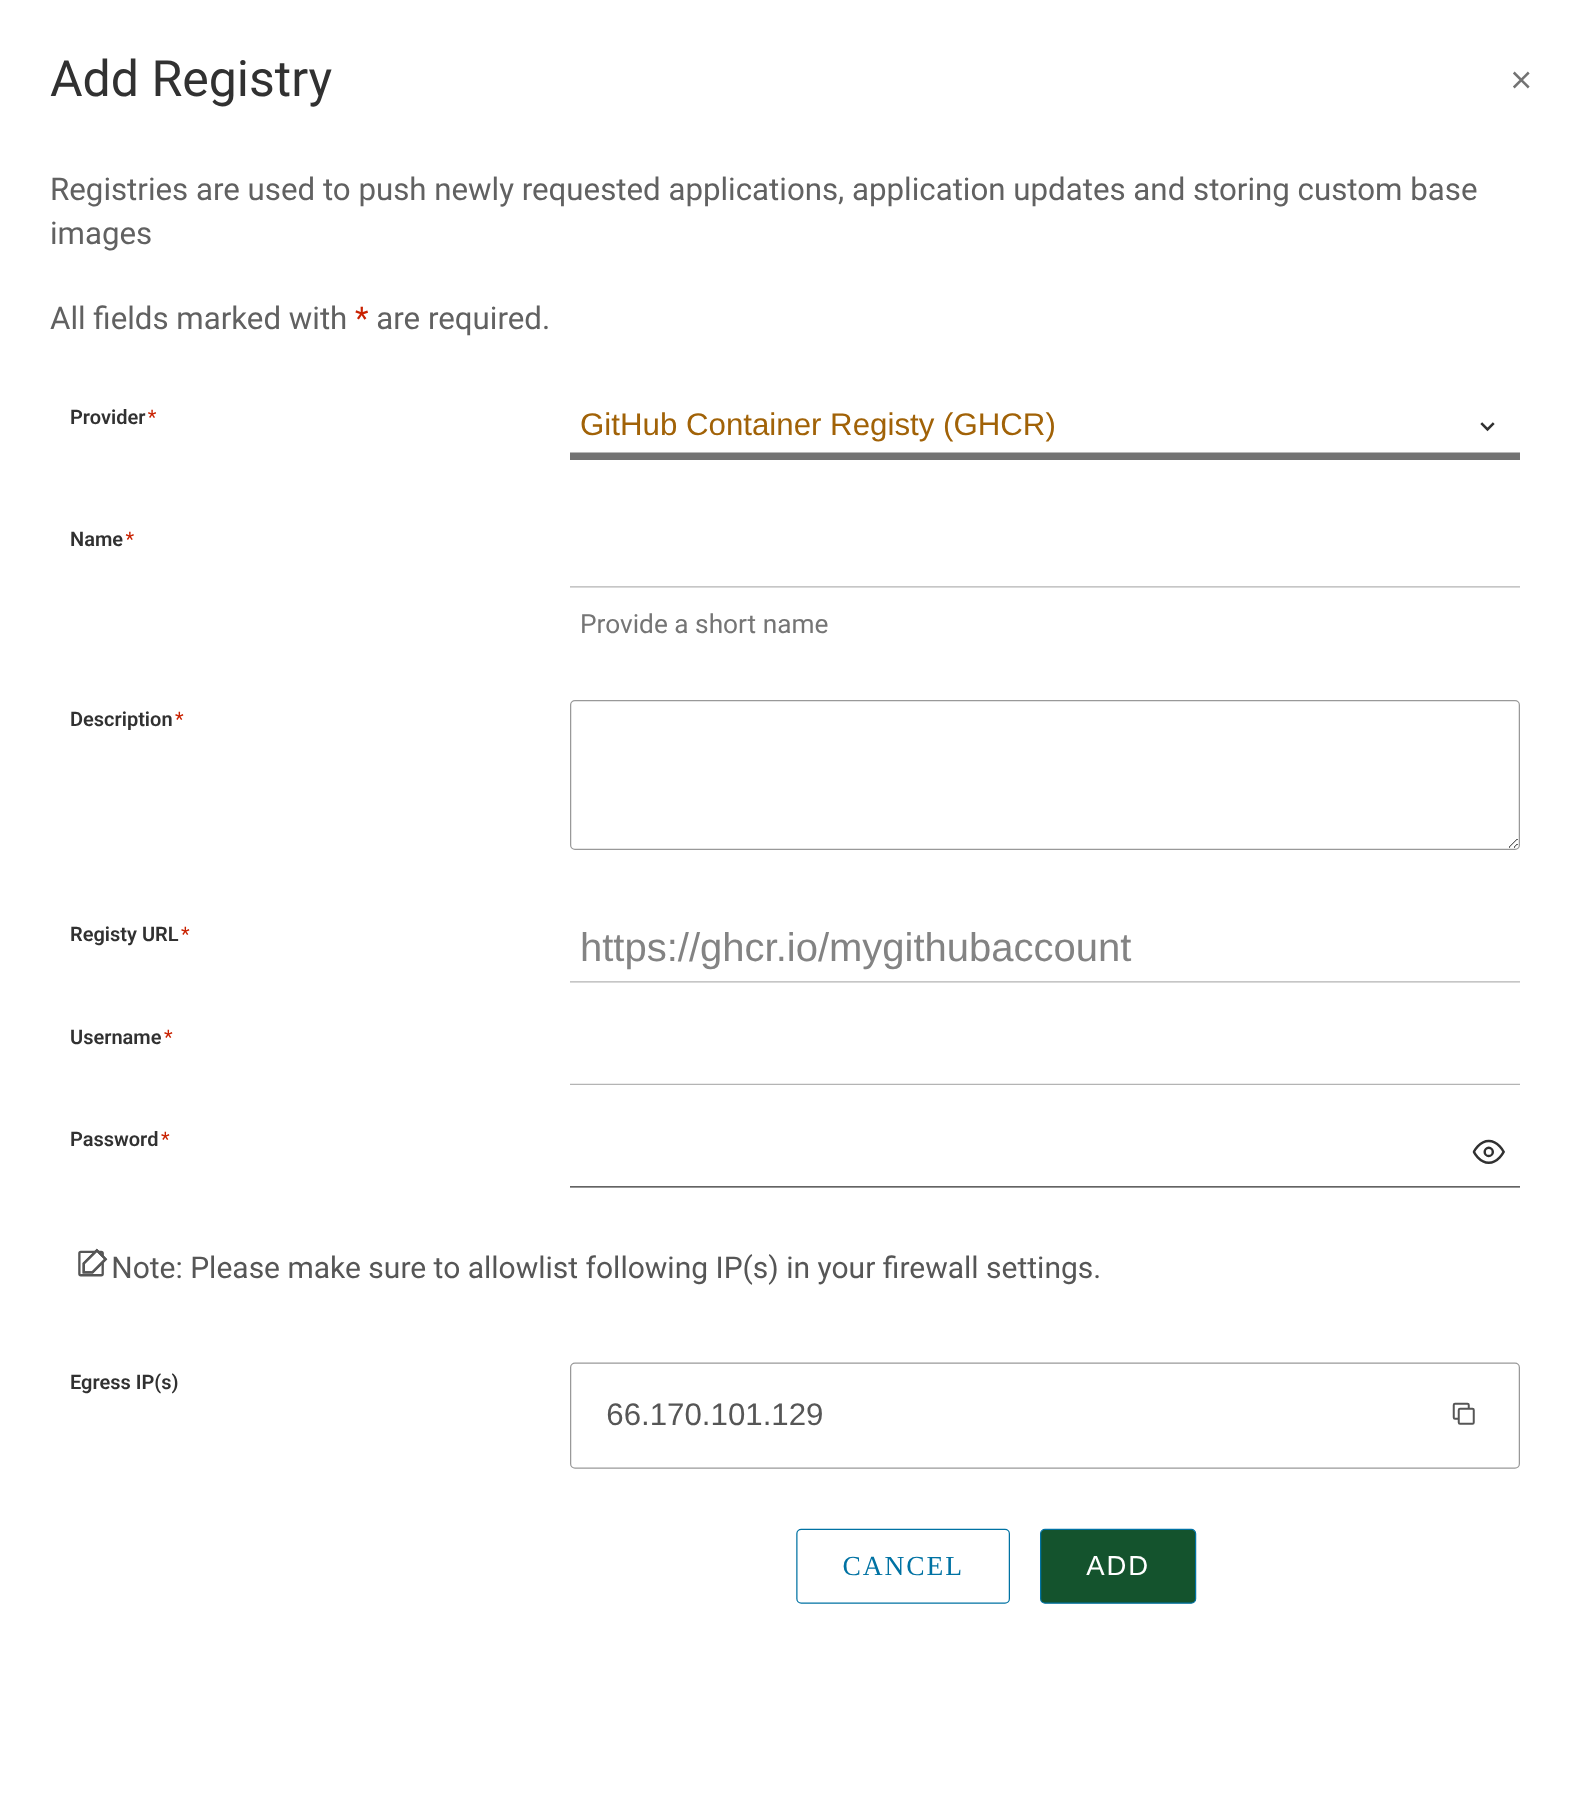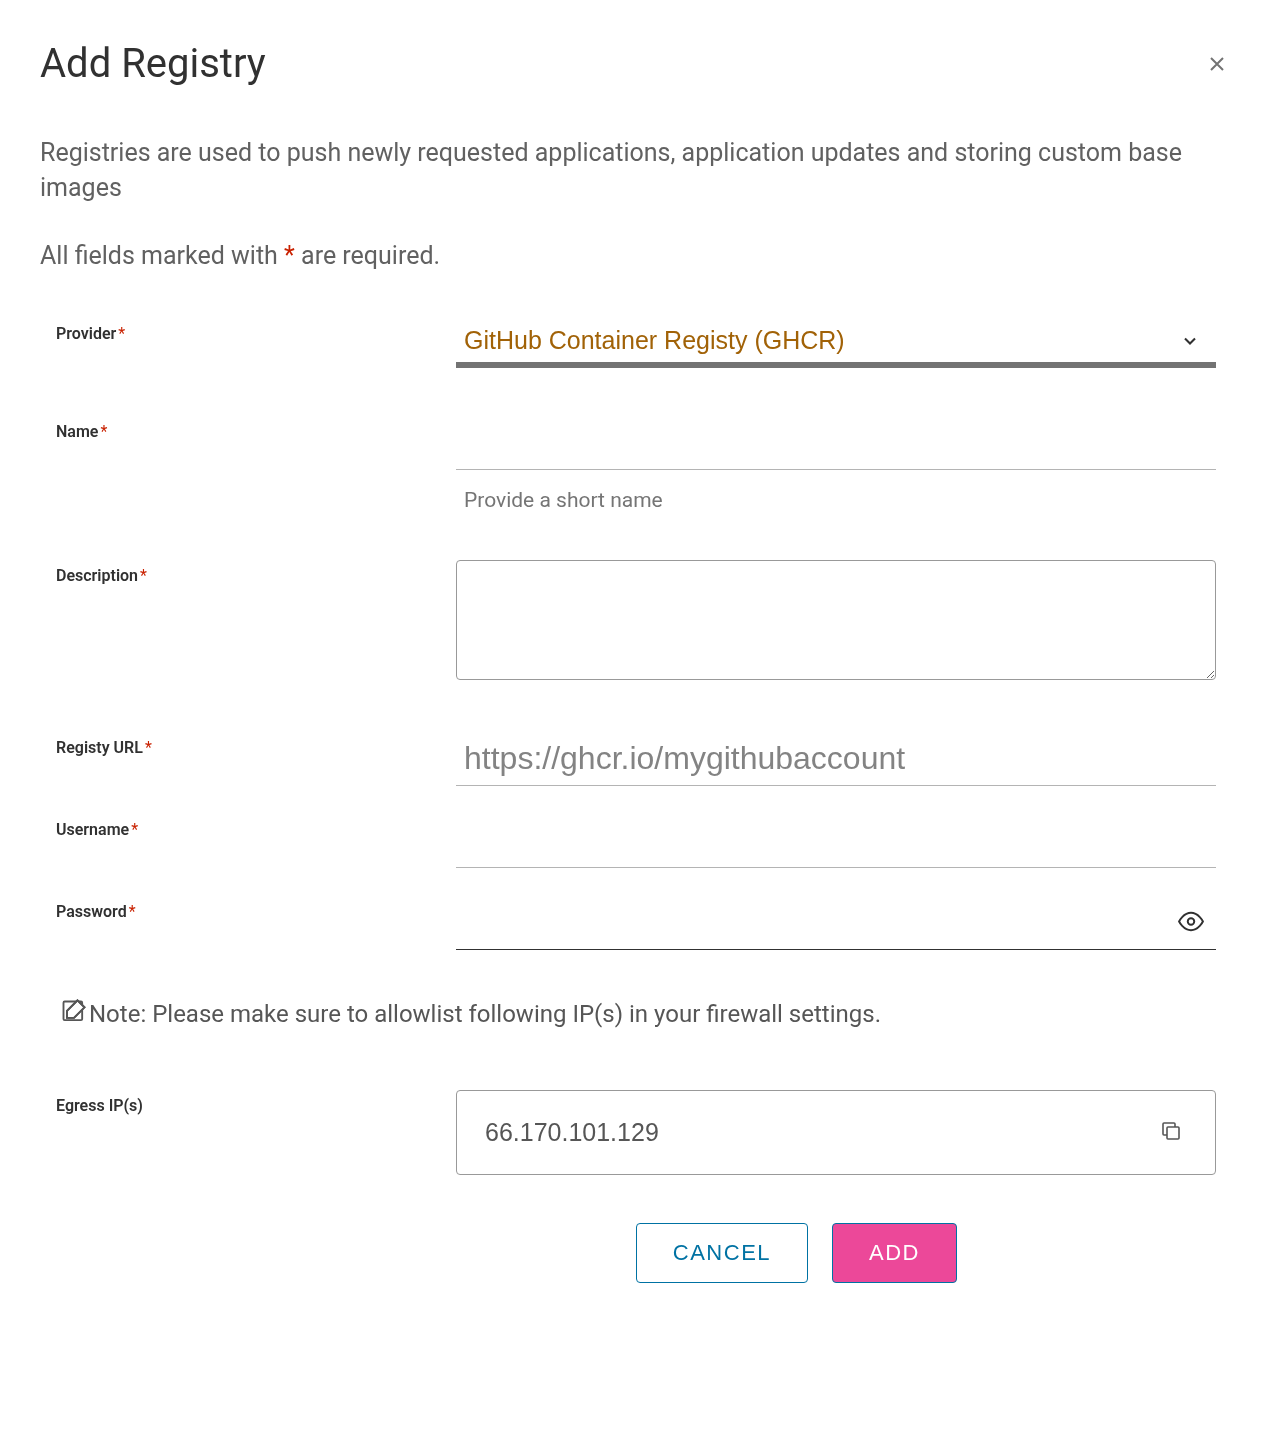--- a/index.html
+++ b/index.html
@@ -218,23 +218,24 @@
       font-weight: 500;
       letter-spacing: 1.5px;
       border-radius: 4px;
       cursor: pointer;
       text-transform: uppercase;
     }
     .btn-cancel {
       background: #fff;
       color: #0072a3;
       border: 1px solid #0072a3;
+      font-family: Liberation Serif, serif;
     }
     .btn-add {
-      background: #ec4899;
+      background: #14532d;
       color: #fff;
       border: 1px solid #0072a3;
     }
   </style>
 </head>
 <body>
 
 <div class="modal-header">
   <h1 class="modal-title">Add Registry</h1>
   <button class="close-btn">

